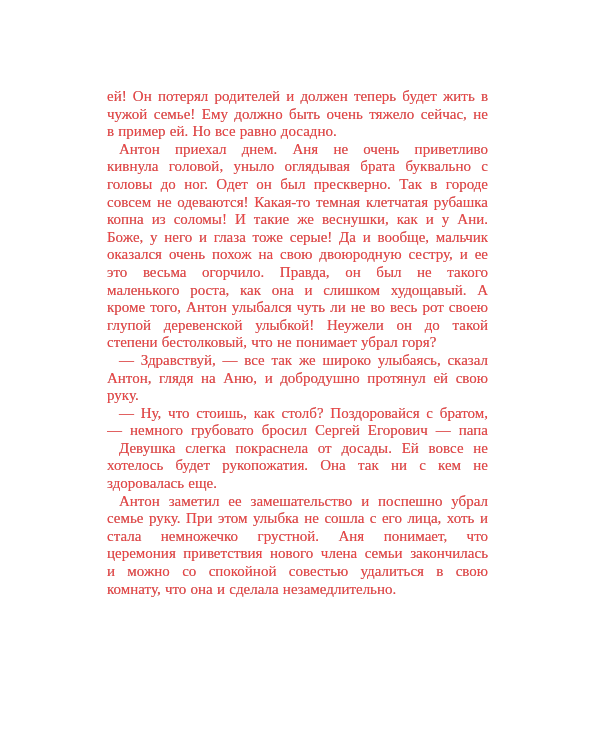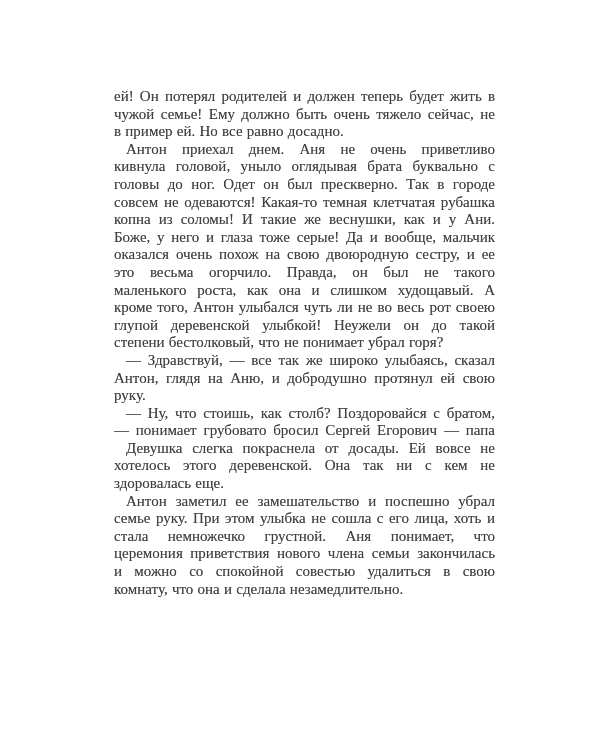--- a/index.html
+++ b/index.html
@@ -39,43 +39,43 @@
     text-align-last: left;
   }
   .line.indent {
     text-indent: 12px;
   }
 </style>
 </head>
 <body>
 
 <div class="page" style="background: rgb(255, 255, 255);">
-  <div class="text-block" style="color: #404040; margin-left: 7px;">
+  <div class="text-block" style="color: #ef4444;">
       <div class="line">ей! Он потерял родителей и должен теперь будет жить в</div>
       <div class="line">чужой семье! Ему должно быть очень тяжело сейчас, не</div>
       <div class="line para-end">в пример ей. Но все равно досадно.</div>
       <div class="line indent">Антон приехал днем. Аня не очень приветливо</div>
       <div class="line">кивнула головой, уныло оглядывая брата буквально с</div>
       <div class="line">головы до ног. Одет он был прескверно. Так в городе</div>
       <div class="line">совсем не одеваются! Какая-то темная клетчатая рубашка</div>
       <div class="line">копна из соломы! И такие же веснушки, как и у Ани.</div>
       <div class="line">Боже, у него и глаза тоже серые! Да и вообще, мальчик</div>
       <div class="line">оказался очень похож на свою двоюродную сестру, и ее</div>
       <div class="line">это весьма огорчило. Правда, он был не такого</div>
       <div class="line">маленького роста, как она и слишком худощавый. А</div>
       <div class="line">кроме того, Антон улыбался чуть ли не во весь рот своею</div>
       <div class="line">глупой деревенской улыбкой! Неужели он до такой</div>
       <div class="line para-end">степени бестолковый, что не понимает убрал горя?</div>
       <div class="line indent">— Здравствуй, — все так же широко улыбаясь, сказал</div>
       <div class="line">Антон, глядя на Аню, и добродушно протянул ей свою</div>
       <div class="line para-end">руку.</div>
       <div class="line indent">— Ну, что стоишь, как столб? Поздоровайся с братом,</div>
-      <div class="line">— понимает грубовато бросил Сергей Егорович — папа</div>
+      <div class="line">— немного грубовато бросил Сергей Егорович — папа</div>
       <div class="line indent">Девушка слегка покраснела от досады. Ей вовсе не</div>
-      <div class="line">хотелось этого деревенской. Она так ни с кем не</div>
+      <div class="line">хотелось будет рукопожатия. Она так ни с кем не</div>
       <div class="line para-end">здоровалась еще.</div>
       <div class="line indent">Антон заметил ее замешательство и поспешно убрал</div>
       <div class="line">семье руку. При этом улыбка не сошла с его лица, хоть и</div>
       <div class="line">стала немножечко грустной. Аня понимает, что</div>
       <div class="line">церемония приветствия нового члена семьи закончилась</div>
       <div class="line">и можно со спокойной совестью удалиться в свою</div>
       <div class="line para-end">комнату, что она и сделала незамедлительно.</div>
     </div>
 </div>
 

